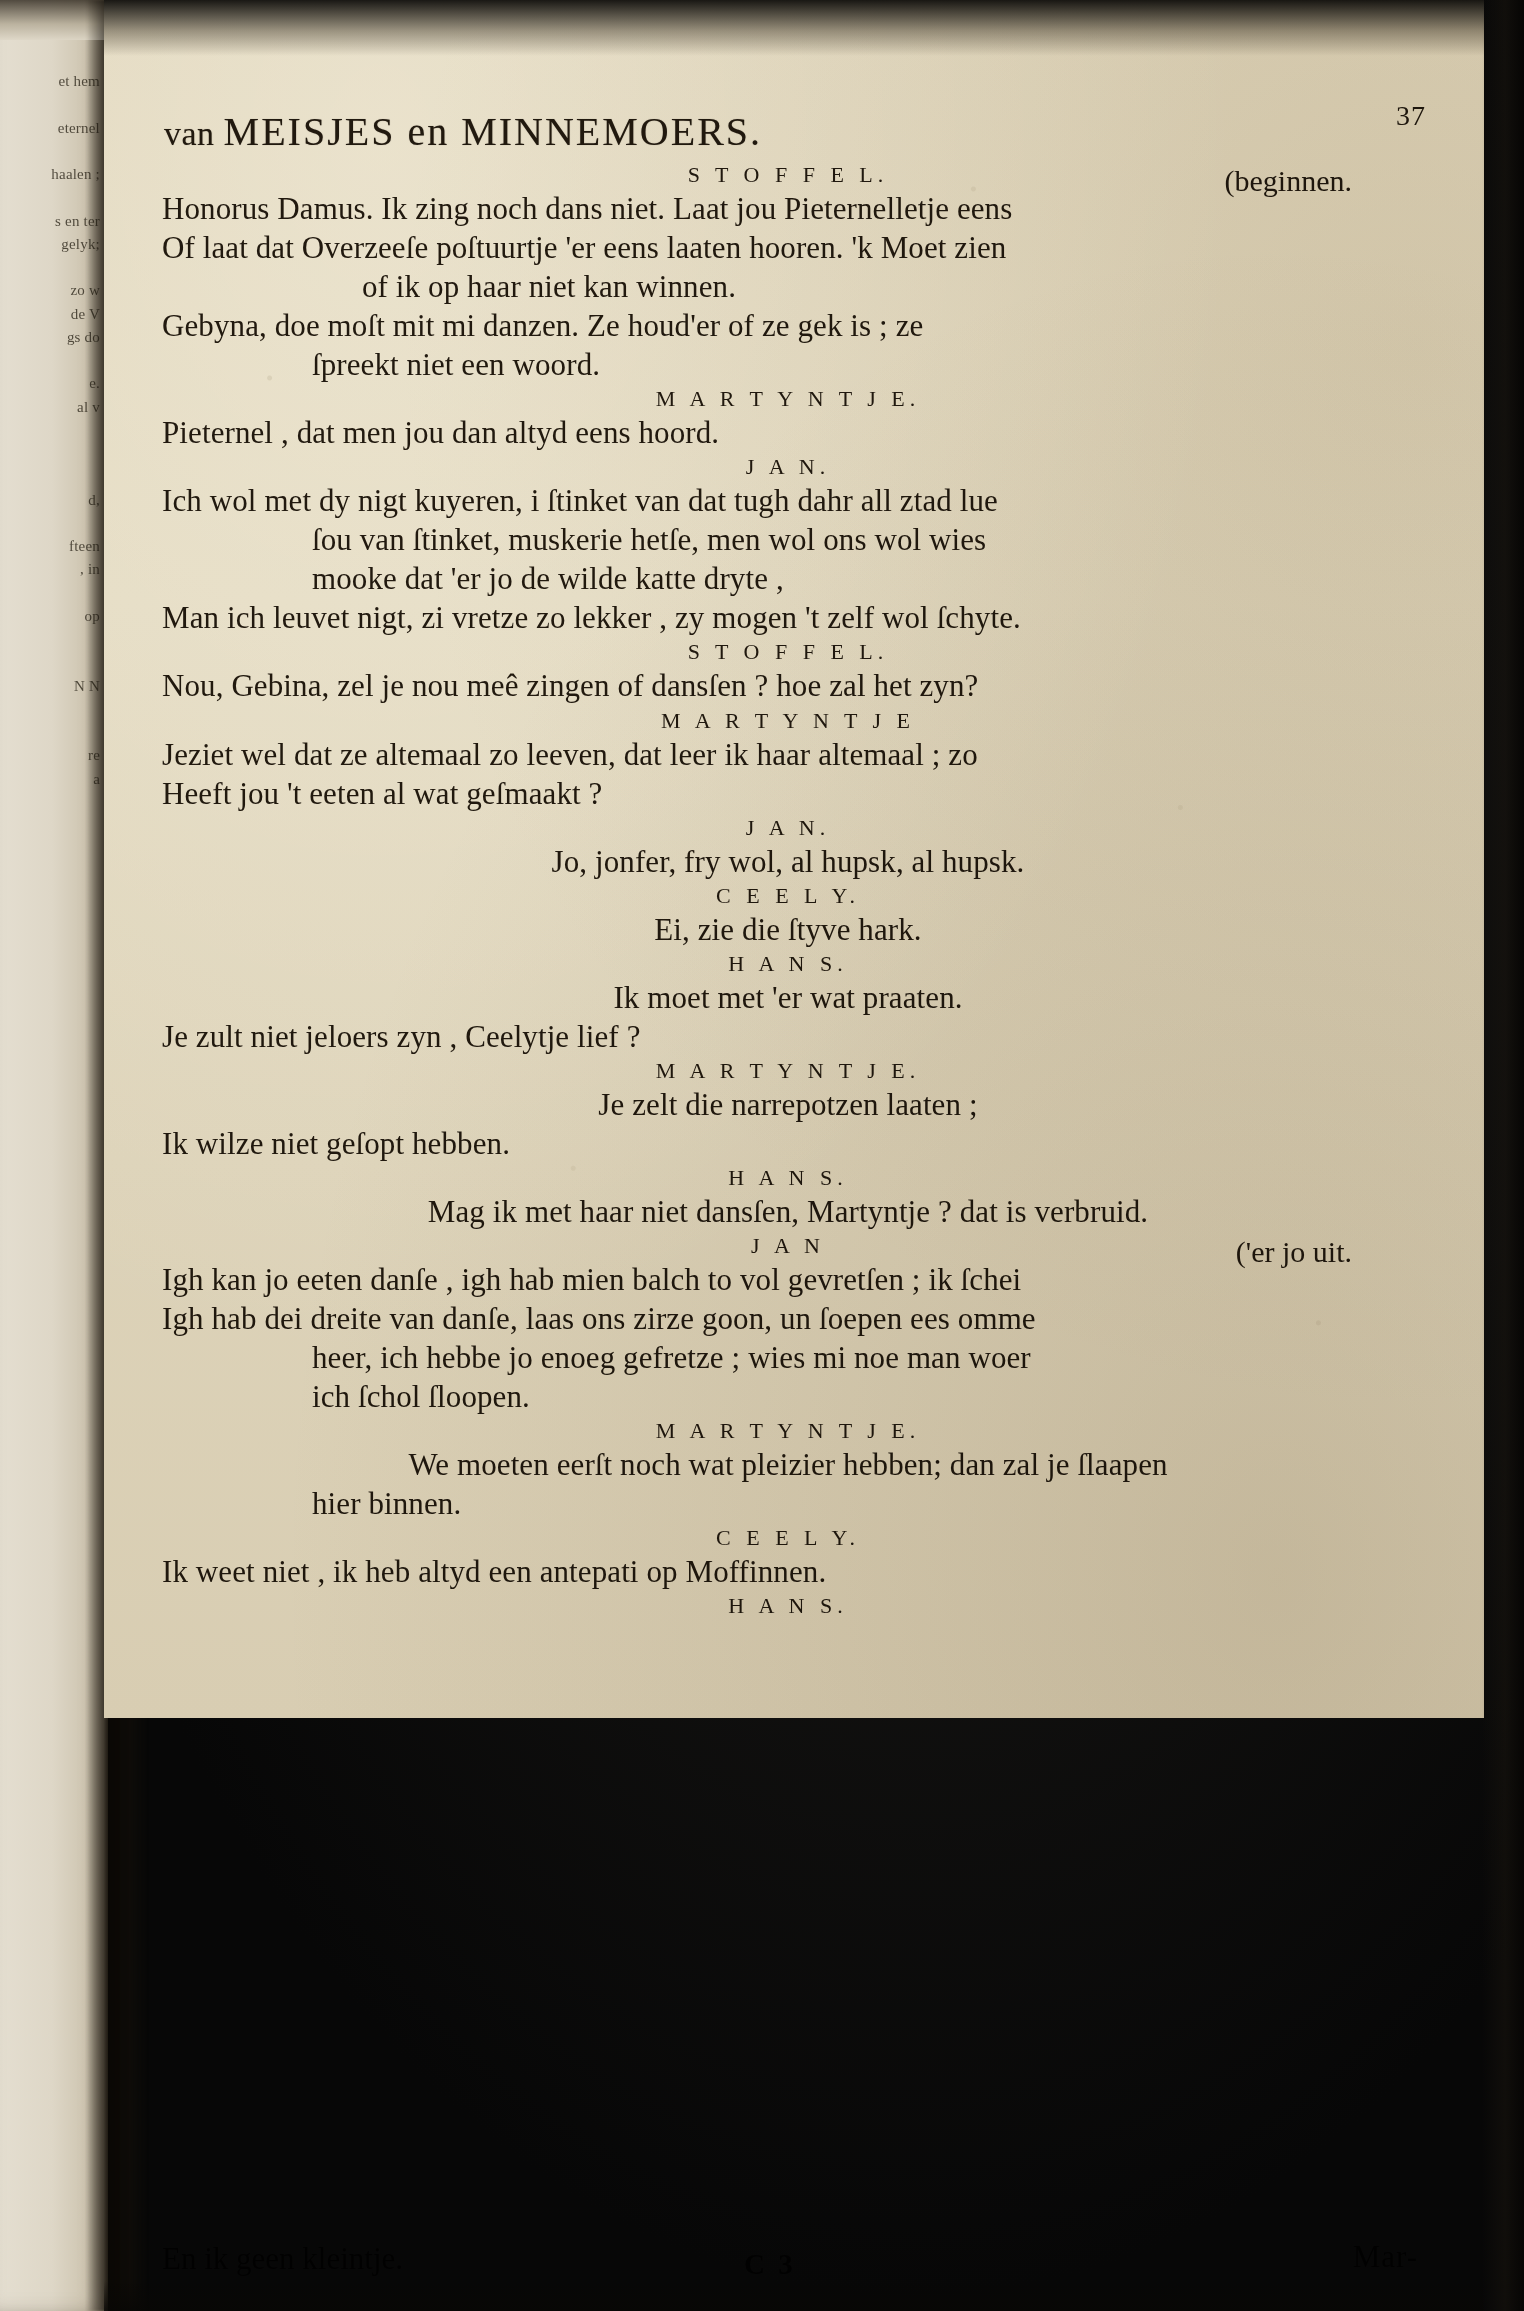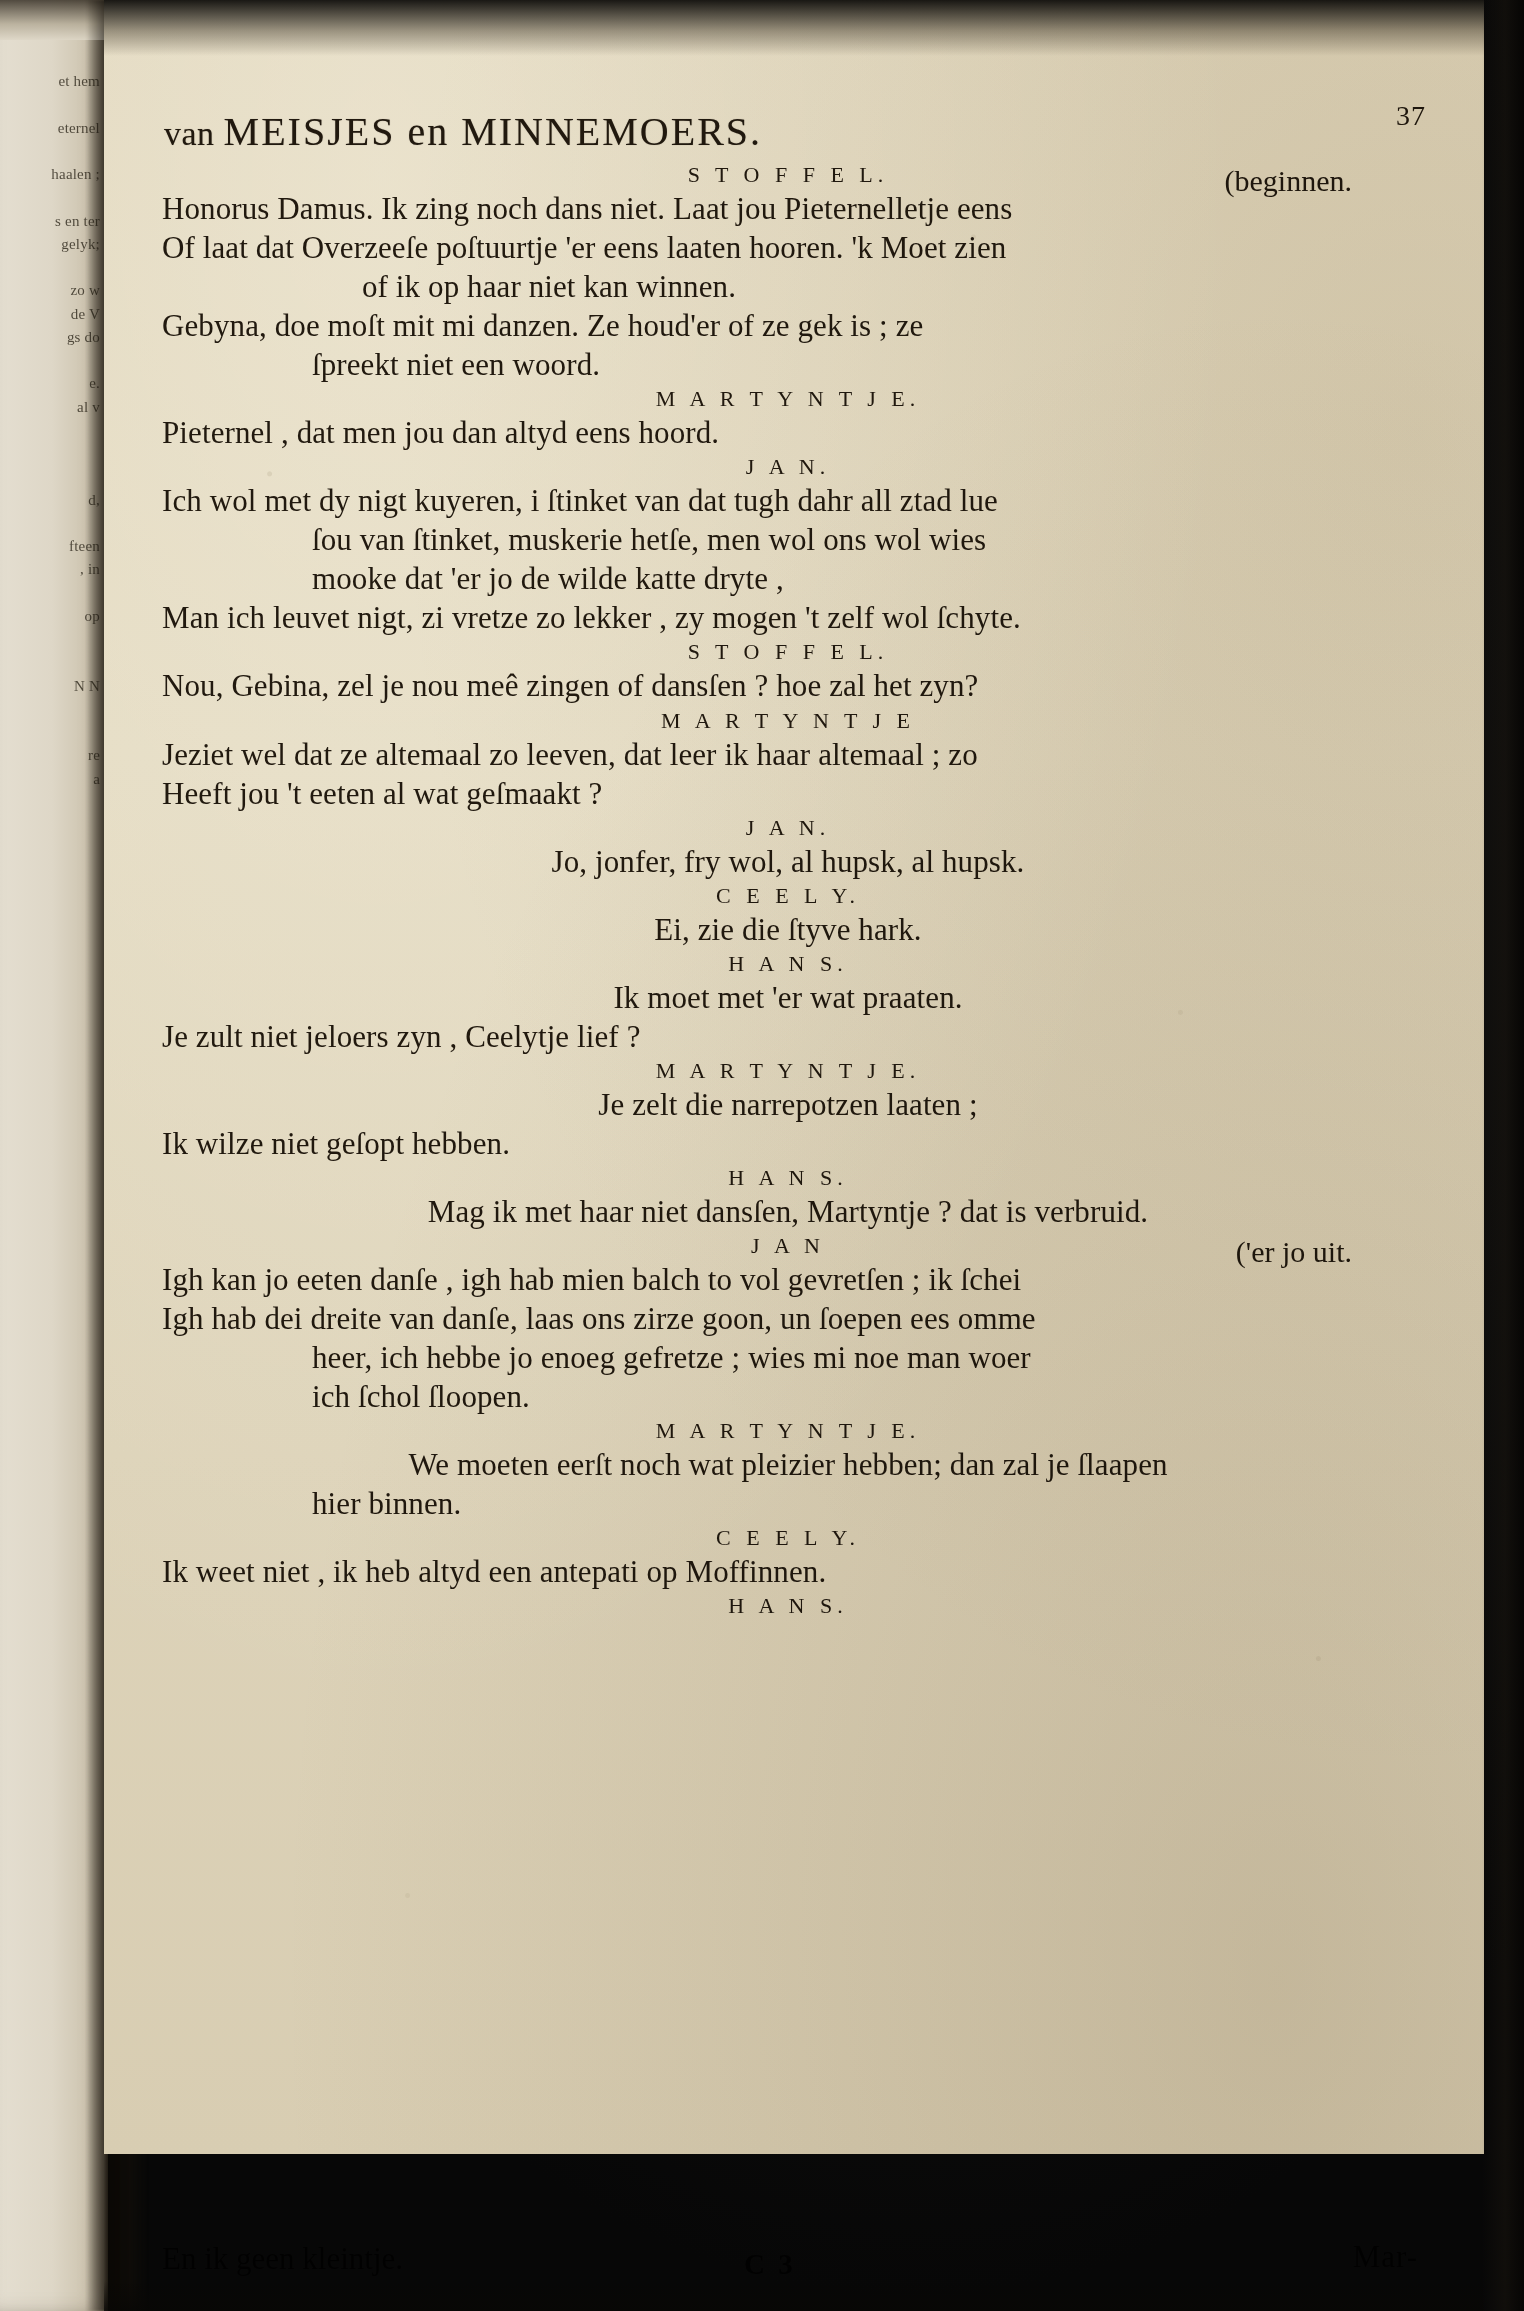--- a/index.html
+++ b/index.html
@@ -76,21 +76,21 @@
     background: linear-gradient(90deg, rgba(10,8,5,0.0) 0%, rgba(12,9,5,0.80) 45%, rgba(20,16,10,0.55) 72%, rgba(120,104,76,0.0) 100%);
     filter: blur(1px);
   }
 
   
   .page {
     position: absolute;
     left: 104px;
     top: 0;
     width: 1380px;
-    height: 2154px;
+    height: 1718px;
     background:
       linear-gradient(90deg, #b9a headache 0%, #cabfa4 0%, #d8cdb1 5%, #ded4ba 18%, #e0d6bd 55%, #dbd0b5 82%, #cdc0a4 96%, #b3aükl 100%);
     background-color: #22c55e;
   }
   .page-tex {
     position: absolute;
     inset: 0;
     background:
       radial-gradient(ellipse at 20% 8%, rgba(255,250,235,0.35), rgba(0,0,0,0) 55%),
       radial-gradient(ellipse at 85% 92%, rgba(120,100,66,0.22), rgba(0,0,0,0) 60%),

